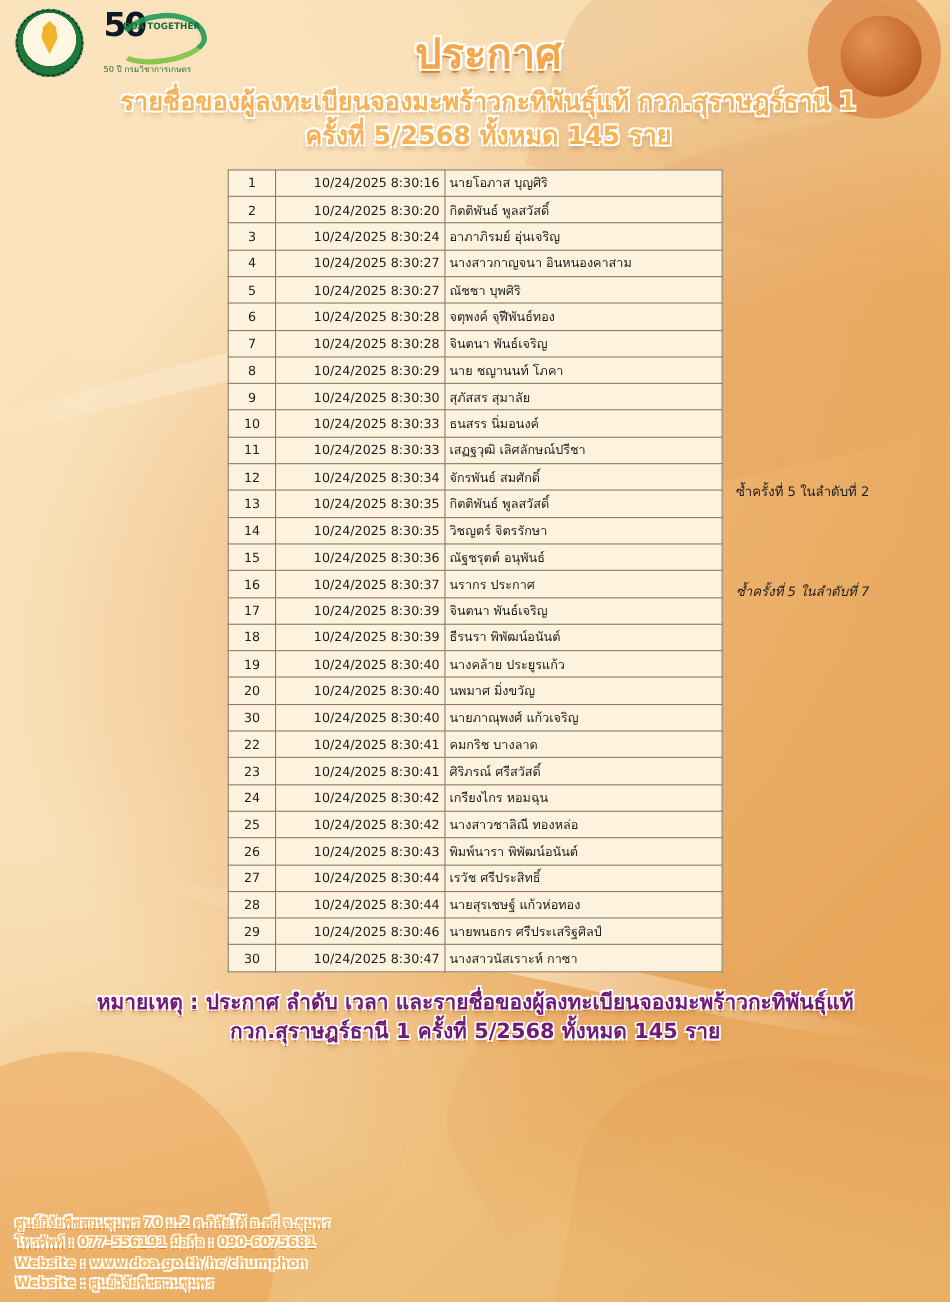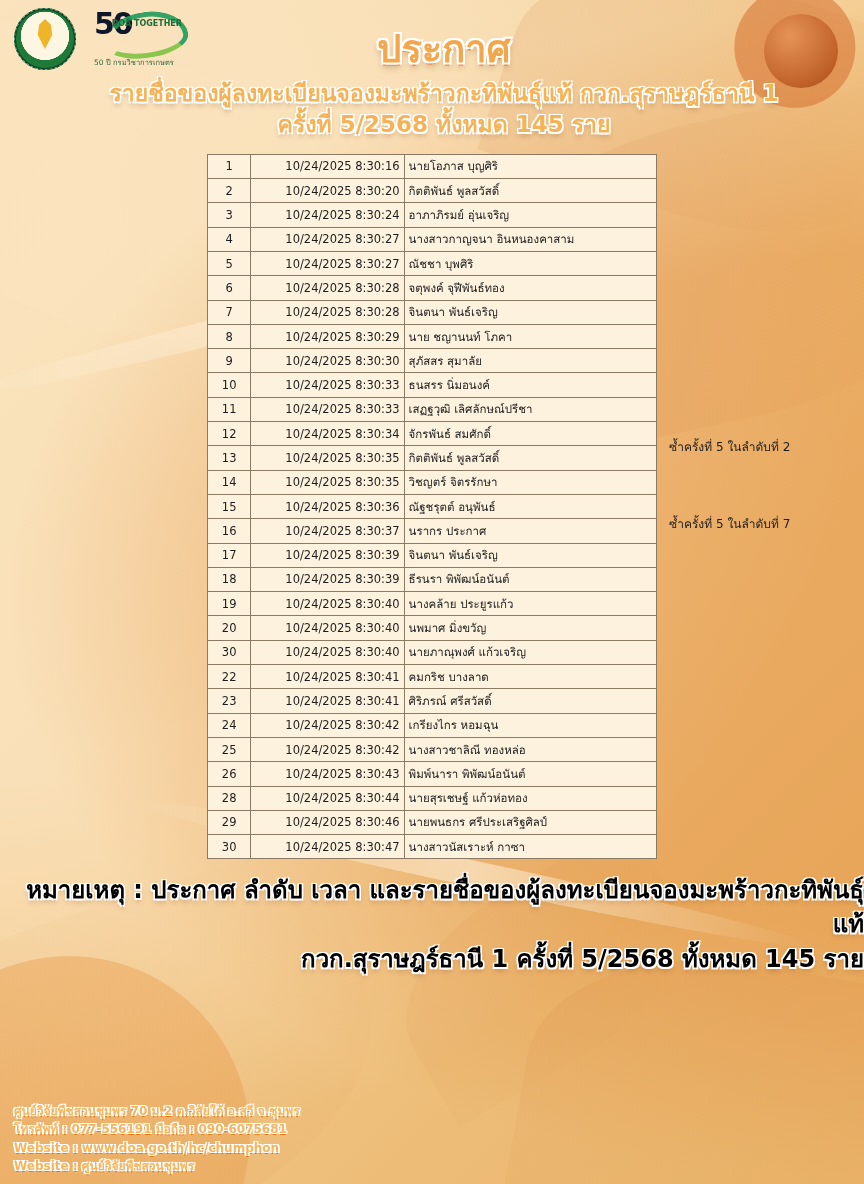--- a/index.html
+++ b/index.html
@@ -83,22 +83,22 @@
   td.c-name{width:258px;text-align:left;}
   .note-col{
     position:absolute;left:462px;top:0;width:260px;height:100%;
     pointer-events:none;
   }
   .note-col .note{
     position:absolute;left:0;font-size:12px;color:#1d1d1d;white-space:nowrap;
   }
 
   .footnote{
-    margin-top:14px;text-align:right;
-    font-size:24px;line-height:1.42;color:#000000;font-weight:bold;
+    margin-top:14px;text-align:center;
+    font-size:19px;line-height:1.42;color:#701a75;font-weight:bold;
     text-shadow:
       -1.5px -1.5px 0 #ffffff, 1.5px -1.5px 0 #ffffff, -1.5px 1.5px 0 #ffffff, 1.5px 1.5px 0 #ffffff,
       0 2px 0 #dd7a1c, 0 4px 5px rgba(120,60,10,.28);
   }
 
   .contact{
     position:absolute;left:14px;bottom:8px;
     font-size:12px;line-height:1.55;color:#f7b45c;font-weight:bold;
     text-shadow:
       -1.4px -1.4px 0 #ffffff, 1.4px -1.4px 0 #ffffff, -1.4px 1.4px 0 #ffffff, 1.4px 1.4px 0 #ffffff,
@@ -267,39 +267,44 @@
             <td class="c-no">25</td>
             <td class="c-time">10/24/2025 8:30:42</td>
             <td class="c-name">นางสาวชาลิณี ทองหล่อ</td>
           </tr>
           <tr>
             <td class="c-no">26</td>
             <td class="c-time">10/24/2025 8:30:43</td>
             <td class="c-name">พิมพ์นารา พิพัฒน์อนันต์</td>
           </tr>
           <tr>
+            <td class="c-no">27</td>
+            <td class="c-time">10/24/2025 8:30:44</td>
+            <td class="c-name">เรวัช ศรีประสิทธิ์</td>
+          </tr>
+          <tr>
             <td class="c-no">28</td>
             <td class="c-time">10/24/2025 8:30:44</td>
             <td class="c-name">นายสุรเชษฐ์  แก้วห่อทอง</td>
           </tr>
           <tr>
             <td class="c-no">29</td>
             <td class="c-time">10/24/2025 8:30:46</td>
             <td class="c-name">นายพนธกร ศรีประเสริฐศิลป์</td>
           </tr>
           <tr>
             <td class="c-no">30</td>
             <td class="c-time">10/24/2025 8:30:47</td>
             <td class="c-name">นางสาวนัสเราะห์ กาซา</td>
           </tr>
         </tbody>
     </table>
     <div class="note-col">
         <div class="note" style="top: 283.6px;">ซ้ำครั้งที่ 5 ในลำดับที่ 2</div>
-        <div class="note" style="top: 360px;">ซ้ำครั้งที่ 5 ในลำดับที่ 7</div>
+        <div class="note" style="top: 374px; font-style: italic;">ซ้ำครั้งที่ 5 ในลำดับที่ 7</div>
       </div>
   </div>
 
   <div class="footnote">
     <div>หมายเหตุ : ประกาศ ลำดับ เวลา และรายชื่อของผู้ลงทะเบียนจองมะพร้าวกะทิพันธุ์แท้</div>
     <div>กวก.สุราษฎร์ธานี 1 ครั้งที่ 5/2568 ทั้งหมด 145 ราย</div>
   </div>
 
   <div class="contact">
     <div>ศูนย์วิจัยพืชสวนชุมพร 70 ม.2 ต.วิสัยใต้ อ.สวี จ.ชุมพร</div>

